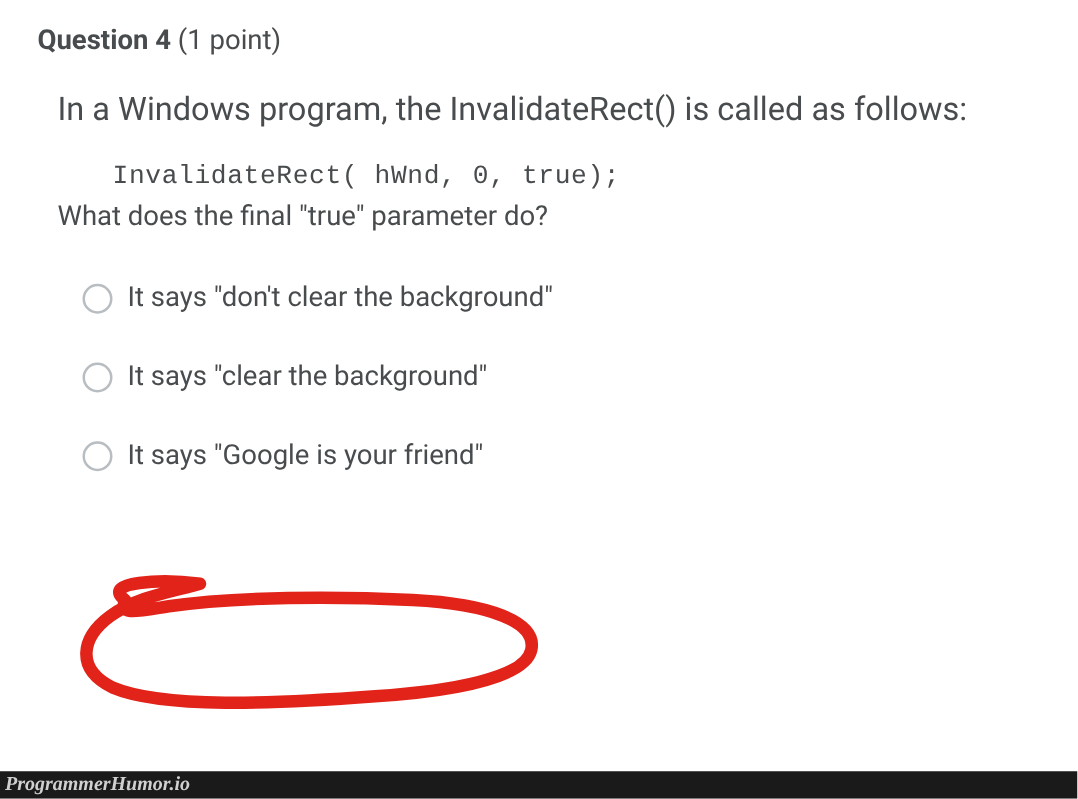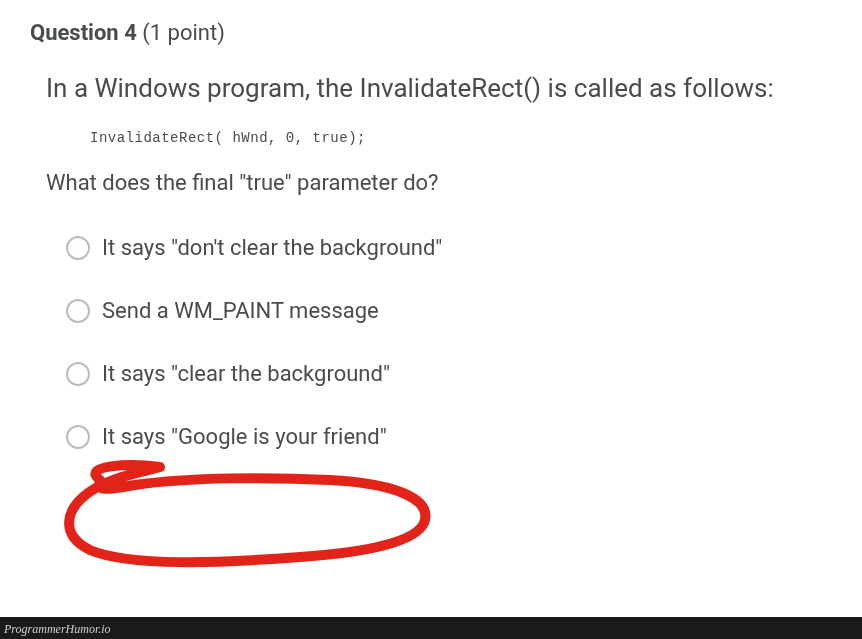--- a/index.html
+++ b/index.html
@@ -31,23 +31,23 @@
     }
     .question-text {
       font-size: 26px;
       line-height: 1.5;
       margin-left: 16px;
       margin-bottom: 22px;
       color: #494C4E;
     }
     .code-block {
       font-family: "Courier New", Courier, monospace;
-      font-size: 14px;
+      font-size: 21px;
       margin-left: 60px;
-      margin-bottom: 20px;
+      margin-bottom: 4px;
       color: #494C4E;
       letter-spacing: 0.5px;
     }
     .question-text-2 {
       font-size: 22px;
       line-height: 1.5;
       margin-left: 16px;
       margin-bottom: 36px;
       color: #494C4E;
     }
@@ -85,22 +85,22 @@
       width: 100%;
       height: 22px;
       background: #1a1a1a;
     }
     .watermark {
       position: absolute;
       bottom: 2px;
       left: 4px;
       font-family: Georgia, 'Times New Roman', serif;
       font-style: italic;
-      font-weight: 400;
-      font-size: 12px;
+      font-weight: 700;
+      font-size: 16px;
       color: #d0d0d0;
       z-index: 20;
     }
   </style>
 </head>
 <body>
 
 <div class="content">
   <div class="question-header">
     <span class="bold">Question</span>
@@ -111,24 +111,20 @@
   <div class="question-text">In a Windows program, the InvalidateRect() is called as follows:</div>
 
   <div class="code-block">InvalidateRect( hWnd, 0, true);</div>
 
   <div class="question-text-2">What does the final "true" parameter do?</div>
 
   <div class="options">
     <div class="option">
       <div class="radio"></div>
       <div class="option-label">It says "don't clear the background"</div>
-    </div>
-    <div class="option">
-      <div class="radio"></div>
-      <div class="option-label">Send a WM_PAINT message</div>
     </div>
     <div class="option">
       <div class="radio"></div>
       <div class="option-label">It says "clear the background"</div>
     </div>
     <div class="option">
       <div class="radio"></div>
       <div class="option-label">It says "Google is your friend"</div>
     </div>
   </div>

